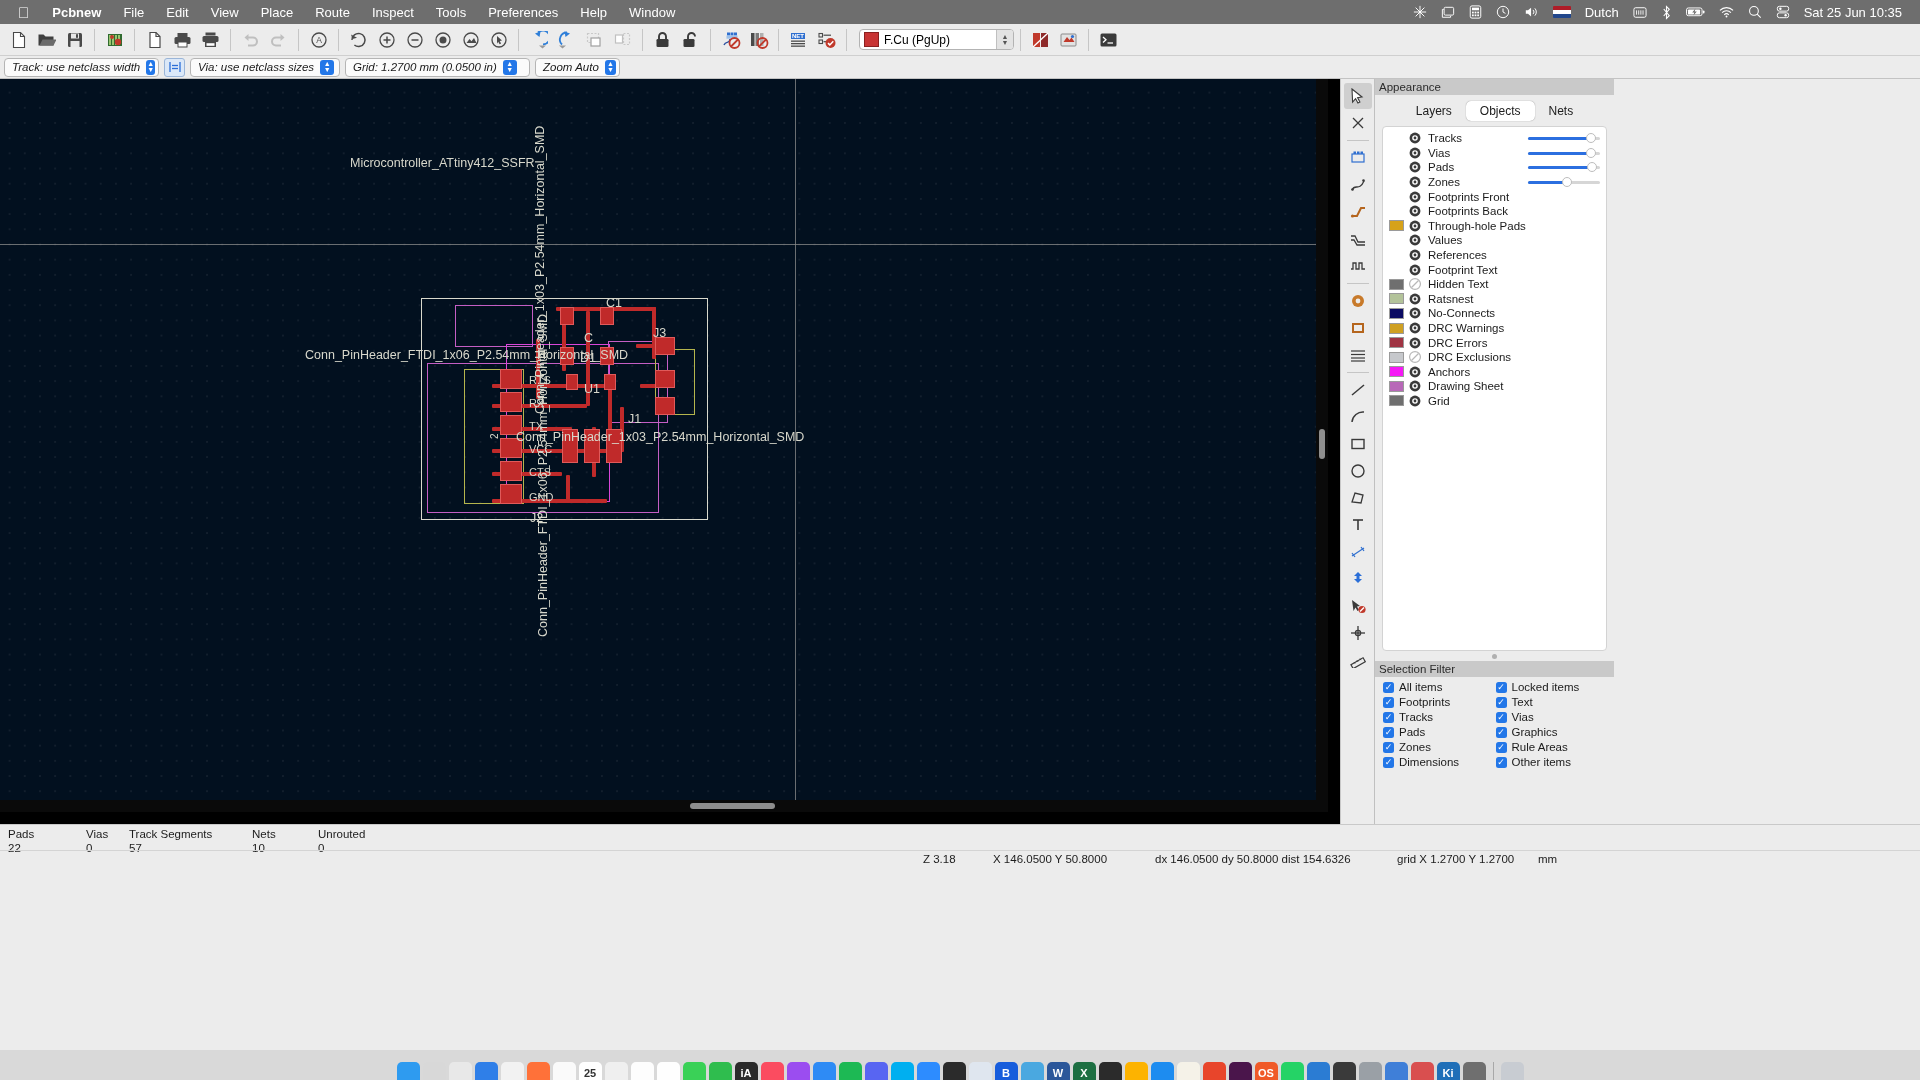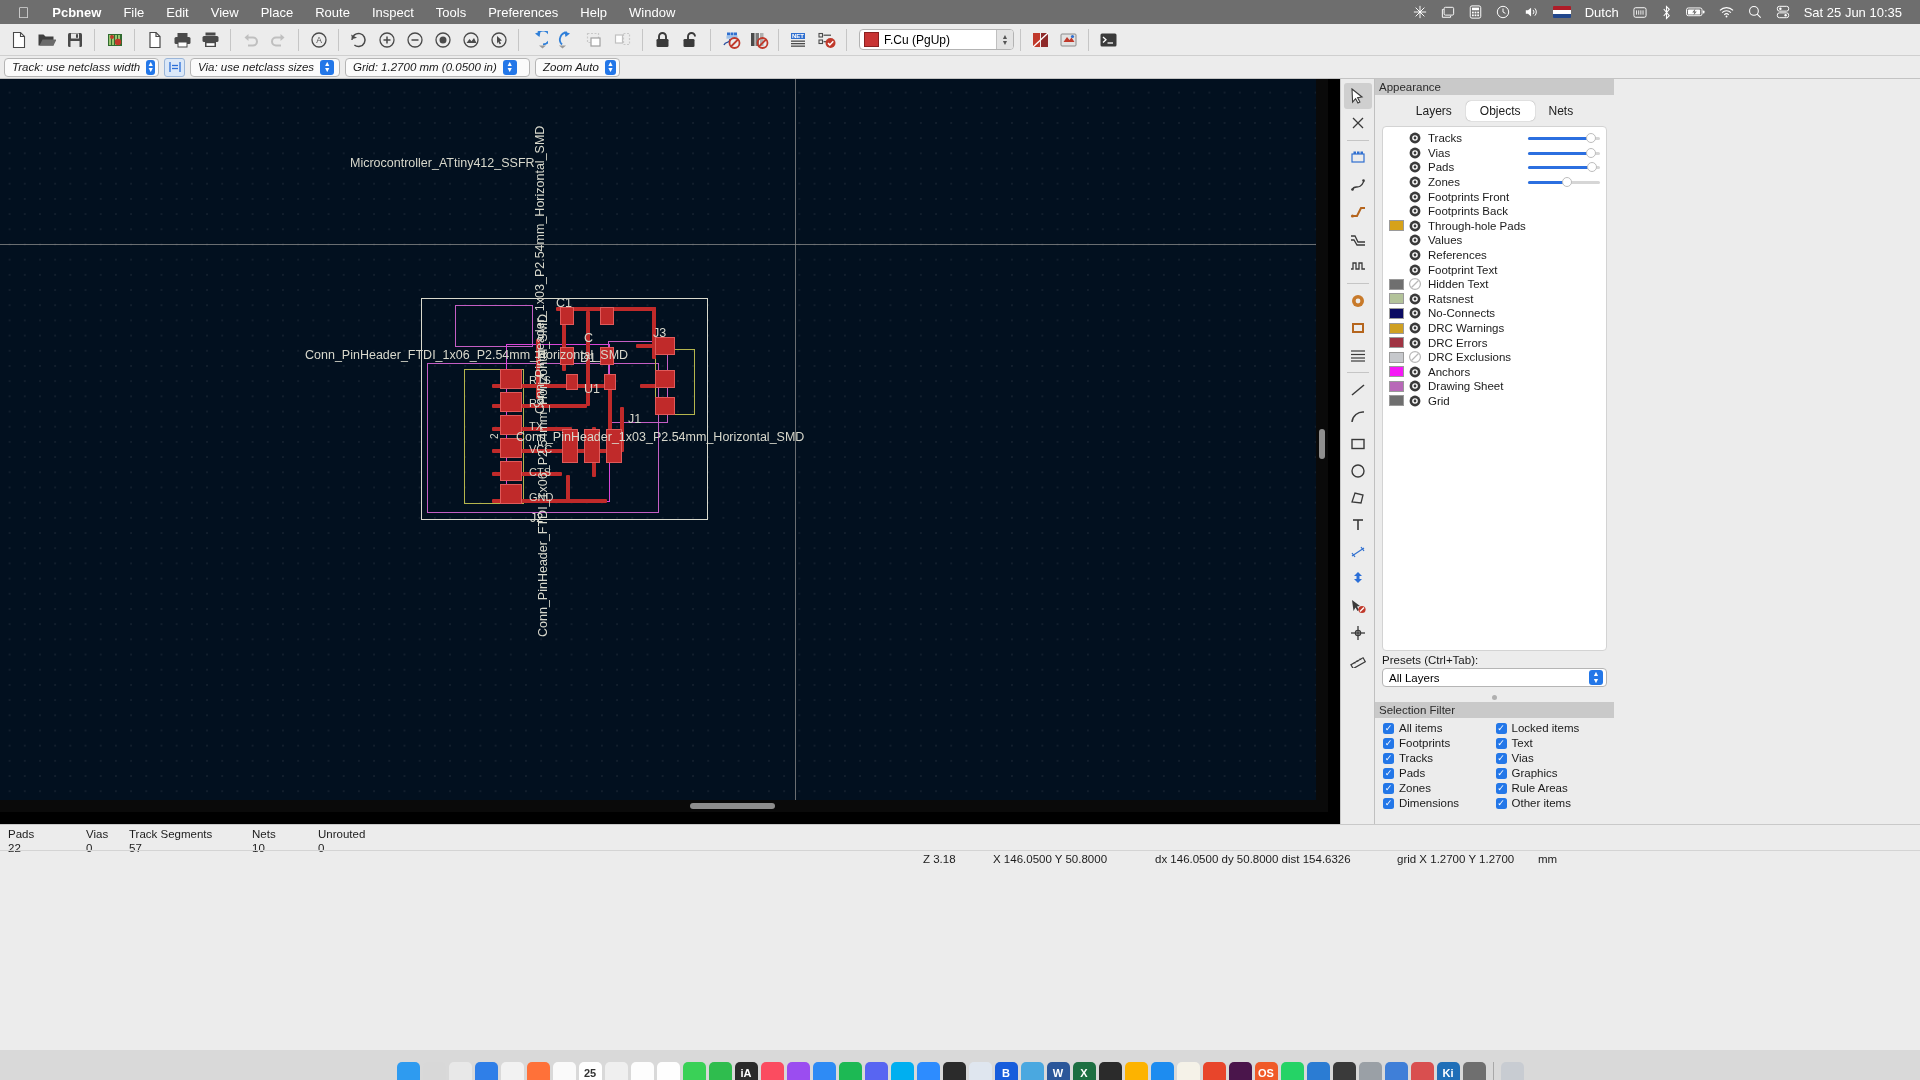--- a/index.html
+++ b/index.html
@@ -633,21 +633,21 @@
         <div class="pad" style="left:600px;top:268px;width:14px;height:18px;"></div>
         <div class="pad" style="left:566px;top:295px;width:12px;height:16px;"></div>
         <div class="pad" style="left:604px;top:295px;width:12px;height:16px;"></div>
 
         <div class="ctext" style="left:350px;top:77px;">Microcontroller_ATtiny412_SSFR</div>
         <div class="ctext" style="left:305px;top:269px;">Conn_PinHeader_FTDI_1x06_P2.54mm_Horizontal_SMD</div>
         <div class="ctext" style="left:516px;top:351px;">Conn_PinHeader_1x03_P2.54mm_Horizontal_SMD</div>
         <div class="ctext vert" style="left:533px;top:335px;">Conn_PinHeader_1x03_P2.54mm_Horizontal_SMD</div>
         <div class="ctext vert" style="left:536px;top:558px;">Conn_PinHeader_FTDI_1x06_P2.54mm_Horizontal_SMD</div>
 
-        <div class="ctext" style="left:556px;top:217px;">C1</div>
+        <div class="ctext" style="left:606px;top:217px;">C1</div>
         <div class="ctext" style="left:584px;top:252px;">C</div>
         <div class="ctext" style="left:580px;top:272px;">D1</div>
         <div class="ctext" style="left:584px;top:303px;">U1</div>
         <div class="ctext" style="left:653px;top:247px;">J3</div>
         <div class="ctext" style="left:628px;top:333px;">J1</div>
         <div class="ctext" style="left:530px;top:432px;">J2</div>
         <div class="ctext vert" style="left:489px;top:360px;font-size:10px;">2</div>
 
         <div class="ctext" style="left:529px;top:295px;font-size:11px;">RTS</div>
         <div class="ctext" style="left:529px;top:318px;font-size:11px;">RX</div>
@@ -1006,27 +1006,20 @@
           <div class="objrow">
             <span class="swatch2" style="background: rgb(111, 111, 111);"></span>
             <span class="eye"><svg viewBox="0 0 16 16" width="14" height="14">
                 <circle cx="8" cy="8" r="6.2" fill="#3a3a3a"></circle>
                 <circle cx="8" cy="8" r="3.2" fill="#fff"></circle>
                 <circle cx="8" cy="8" r="1.6" fill="#3a3a3a"></circle>
               </svg></span>
             <span class="objname">Grid</span>
           </div>
         </div>
-      <div id="presetwrap">
-        <div id="presetlbl">Presets (Ctrl+Tab):</div>
-        <div id="presetsel">
-          <span>All Layers</span>
-          <span class="stepper">▲<br>▼</span>
-        </div>
-      </div>
       <div class="grip">
           <i></i>
         </div>
       <div id="filterhdr">Selection Filter</div>
       <div id="filtergrid">
           <div class="chk">
             <span class="chkbox">✓</span>
             <span>All items</span>
           </div>
           <div class="chk">

